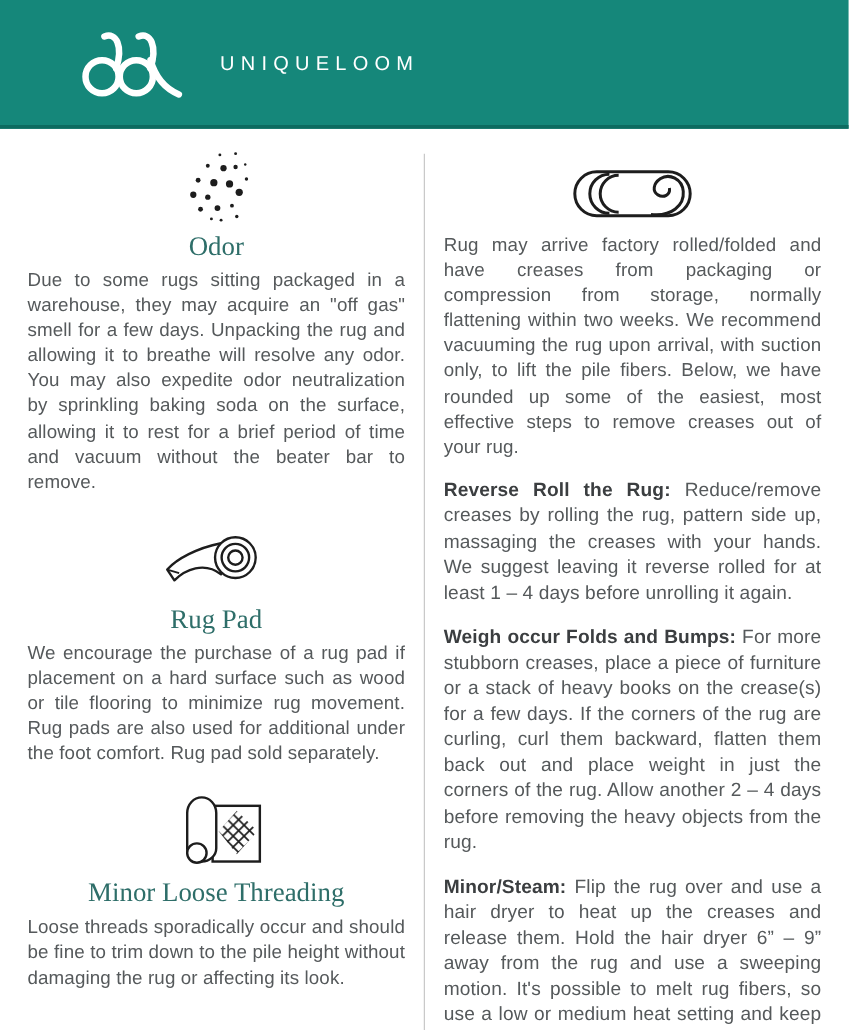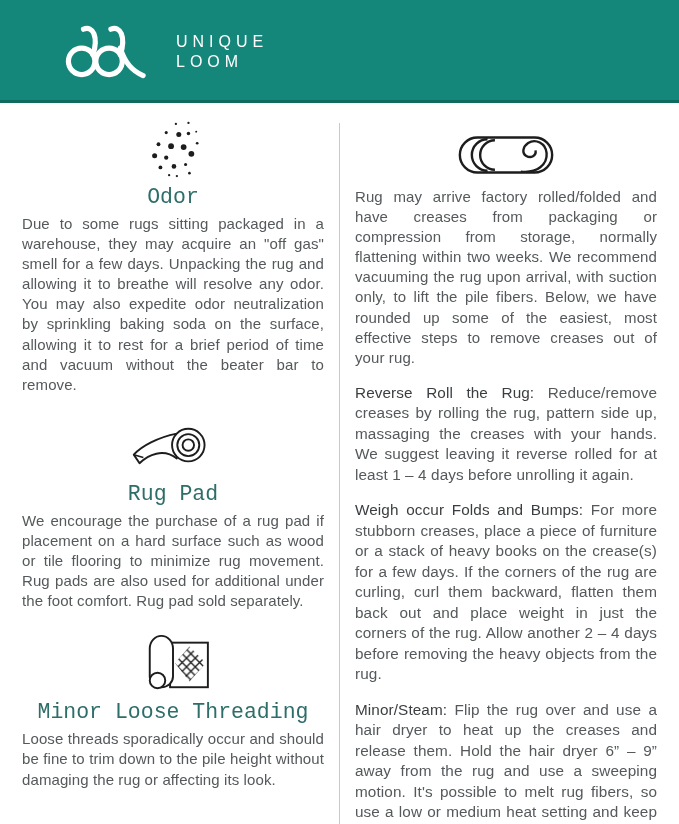--- a/index.html
+++ b/index.html
@@ -12,49 +12,49 @@
   
   .header {
     height:103px; background:#15877a;
     border-bottom:3px solid #0d6b60;
     display:flex; align-items:center;
     padding:0 30px 0 58px;
   }
   .brand { display:flex; align-items:center; gap:14px; }
   .brand-logo { width:104px; height:62px; flex:0 0 auto; }
   .brand-text {
-    color:#ffffff; display:flex; flex-direction:column; 
+    color:#ffffff; display:flex; align-items:center;
     font-size:16px; letter-spacing:5px; line-height:1.25; font-weight:400;
     margin-top:4px;
   }
   .header-title {
     flex:1; text-align:center;
     font-family:"Liberation Serif", serif;
     color:#ffffff; font-size:47px; letter-spacing:3px;
     padding-right:6px; margin-top:2px;
   }
   
   .content {
     display:grid; grid-template-columns:1fr 1px 1fr;
     column-gap:15px; padding:14px 22px 0 22px; height:721px;
   }
   .vdivider { background:#c9c9c9; width:1px; height:712px; margin-top:6px; }
   .col { min-width:0; }
   .section { text-align:center; }
   .icon-wrap { display:flex; justify-content:center; }
   .section h2 {
-    font-family:Liberation Mono, monospace; font-weight:400;
+    font-family:Liberation Serif, serif; font-weight:400;
     color:#2e6e69; font-size:21.5px; margin:6px 0 5px 0;
   }
   .body-text {
     text-align:justify; color:#55595b;
     font-size:15px; line-height:1.34; letter-spacing:0.1px;
   }
   .tip { text-align:justify; color:#55595b; font-size:15.3px; line-height:1.34; margin-top:15px; letter-spacing:0.1px; }
-  .tip strong { color:#3b3e40; font-weight:400; }
+  .tip strong { color:#3b3e40; font-weight:700; }
   
   .sec-odor .icon-wrap { margin-top:4px; }
   .sec-threading { margin-top:21px; }
   .sec-rugpad { margin-top:23px; }
   .sec-crease .icon-wrap { margin-top:14px; padding-bottom:8px; }
   .sec-crease .body-text { margin-bottom:5px; }
   svg { display:block; }
 </style>
 </head>
 <body>

